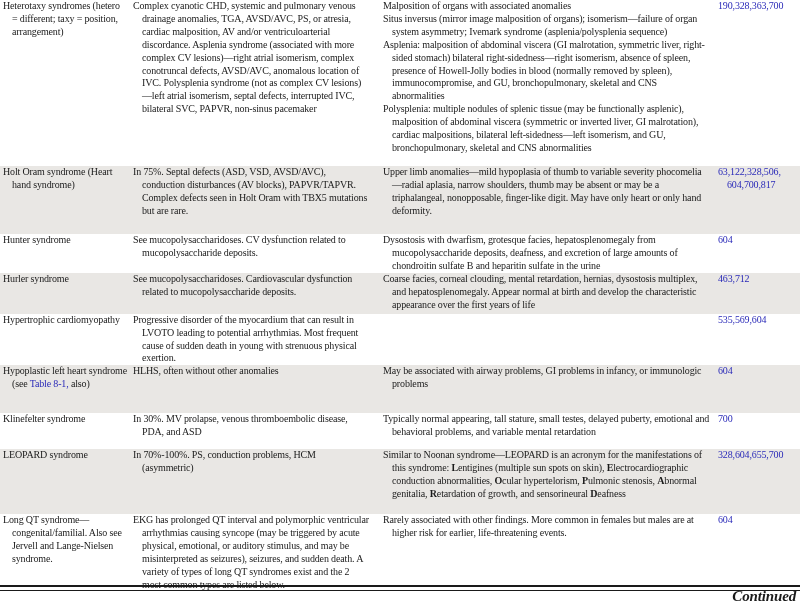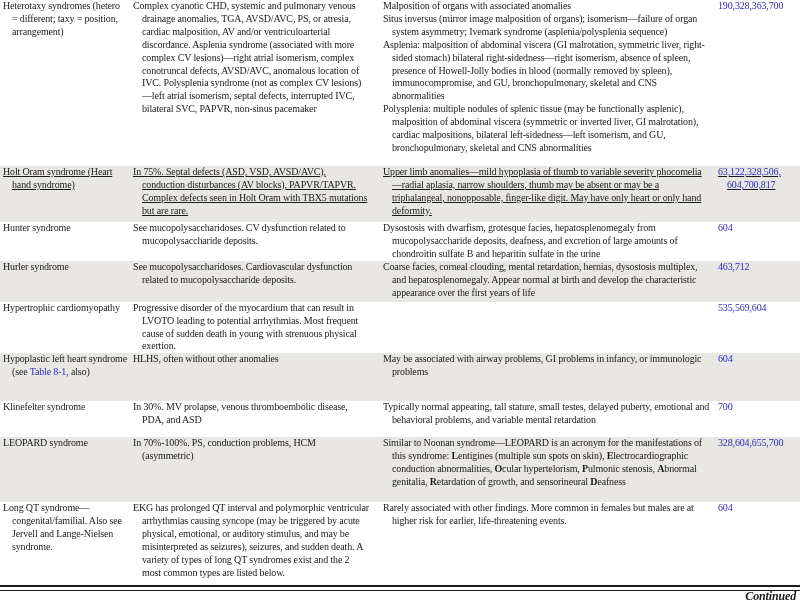--- a/index.html
+++ b/index.html
@@ -28,21 +28,21 @@
   col.c3{width:333px;}
   col.c4{width:84px;}
   td.c1{padding-left:3px;padding-right:6px;}
   td.c2{padding-right:14px;}
   td.c3{padding-right:6px;}
   td.c4{padding-left:2px;padding-right:17px;}
   tr:nth-child(even){background:#e9e7e4;}
   
   tr.r0 td{height:13px;}
   tr.r1 td{height:166px;}
-  tr.r2 td{height:56px;text-decoration:underline;}
+  tr.r2 td{height:68px;}
   tr.r3 td{height:38px;}
   tr.r4 td{height:41px;}
   tr.r5 td{height:45px;}
   tr.r6 td{height:48px;}
   tr.r7 td{height:36px;}
   tr.r8 td{height:65px;}
   tr.r9 td{height:98px;margin-top:35px;}
   .para{
     padding-left:9px;
     text-indent:-9px;
@@ -55,21 +55,21 @@
     position:absolute;
     left:0;top:585px;width:800px;height:3px;
     border-top:2px solid #1a1a1a;
     border-bottom:1px solid #1a1a1a;
   }
   .continued{
     position:absolute;
     right:4px;top:590px;
     font-style:italic;
     font-weight:bold;
-    font-size:12px;
+    font-size:15px;
   }
 </style>
 </head>
 <body>
 
 <div class="page">
   <table class="syn">
     <colgroup>
       <col class="c1">
         <col class="c2">

